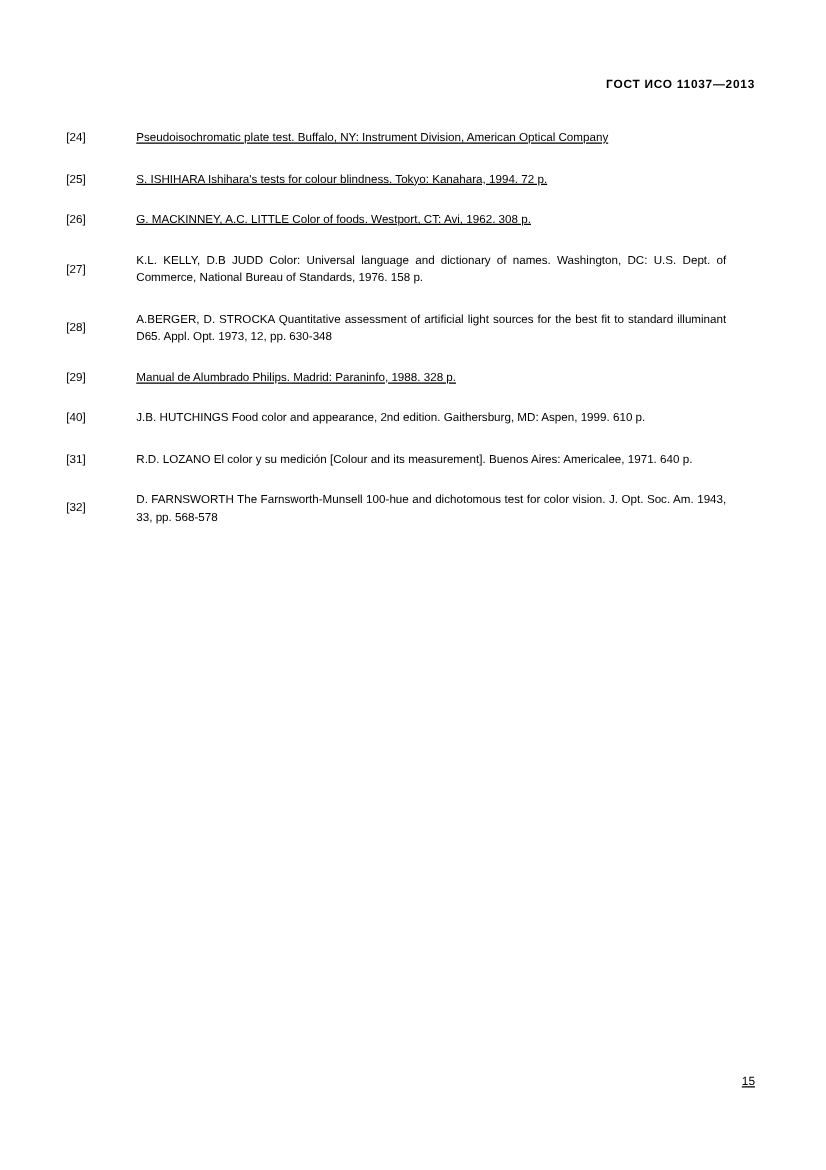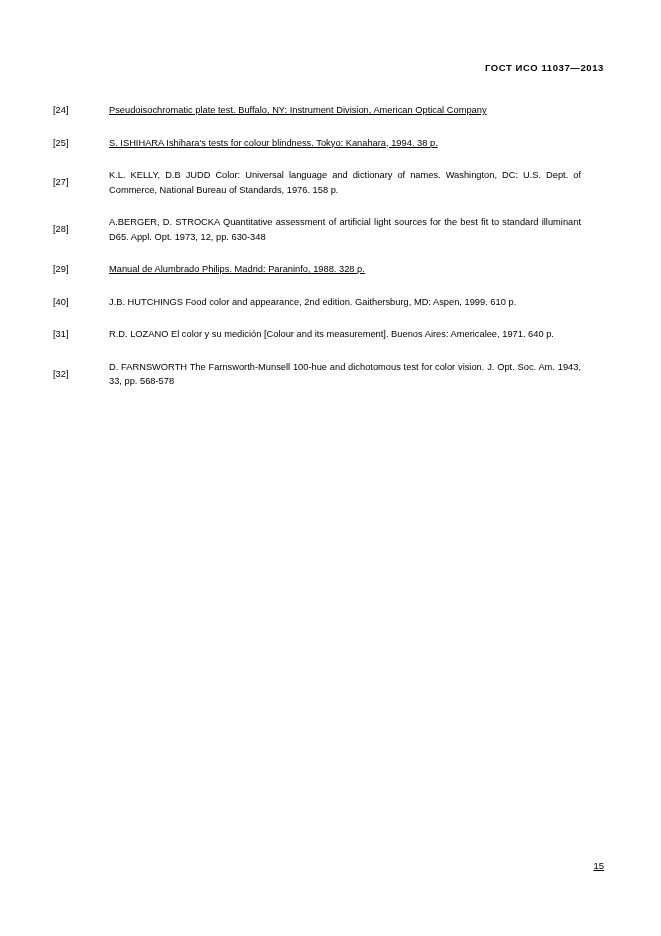--- a/index.html
+++ b/index.html
@@ -76,21 +76,25 @@
 
   <div class="header">ГОСТ ИСО 11037—2013</div>
 
   <div class="refs">
       <div class="ref-row">
         <div class="ref-num">[24]</div>
         <div class="ref-text nojust">Pseudoisochromatic plate test. Buffalo, NY: Instrument Division, American Optical Company</div>
       </div>
       <div class="ref-row">
         <div class="ref-num">[25]</div>
-        <div class="ref-text nojust">S. ISHIHARA Ishihara's tests for colour blindness. Tokyo: Kanahara, 1994. 38 p.</div>
+        <div class="ref-text nojust">S. ISHIHARA Ishihara's tests for colour blindness. Tokyo: Kanahara, 1994. 72 p.</div>
+      </div>
+      <div class="ref-row">
+        <div class="ref-num">[26]</div>
+        <div class="ref-text nojust">G. MACKINNEY, A.C. LITTLE Color of foods. Westport, CT: Avi, 1962. 308 p.</div>
       </div>
       <div class="ref-row">
         <div class="ref-num">[27]</div>
         <div class="ref-text">K.L. KELLY, D.B JUDD Color: Universal language and dictionary of names. Washington, DC: U.S. Dept. of Commerce, National Bureau of Standards, 1976. 158 p.</div>
       </div>
       <div class="ref-row">
         <div class="ref-num">[28]</div>
         <div class="ref-text">A.BERGER, D. STROCKA Quantitative assessment of artificial light sources for the best fit to standard illuminant D65. Appl. Opt. 1973, 12, pp. 630-348</div>
       </div>
       <div class="ref-row">

